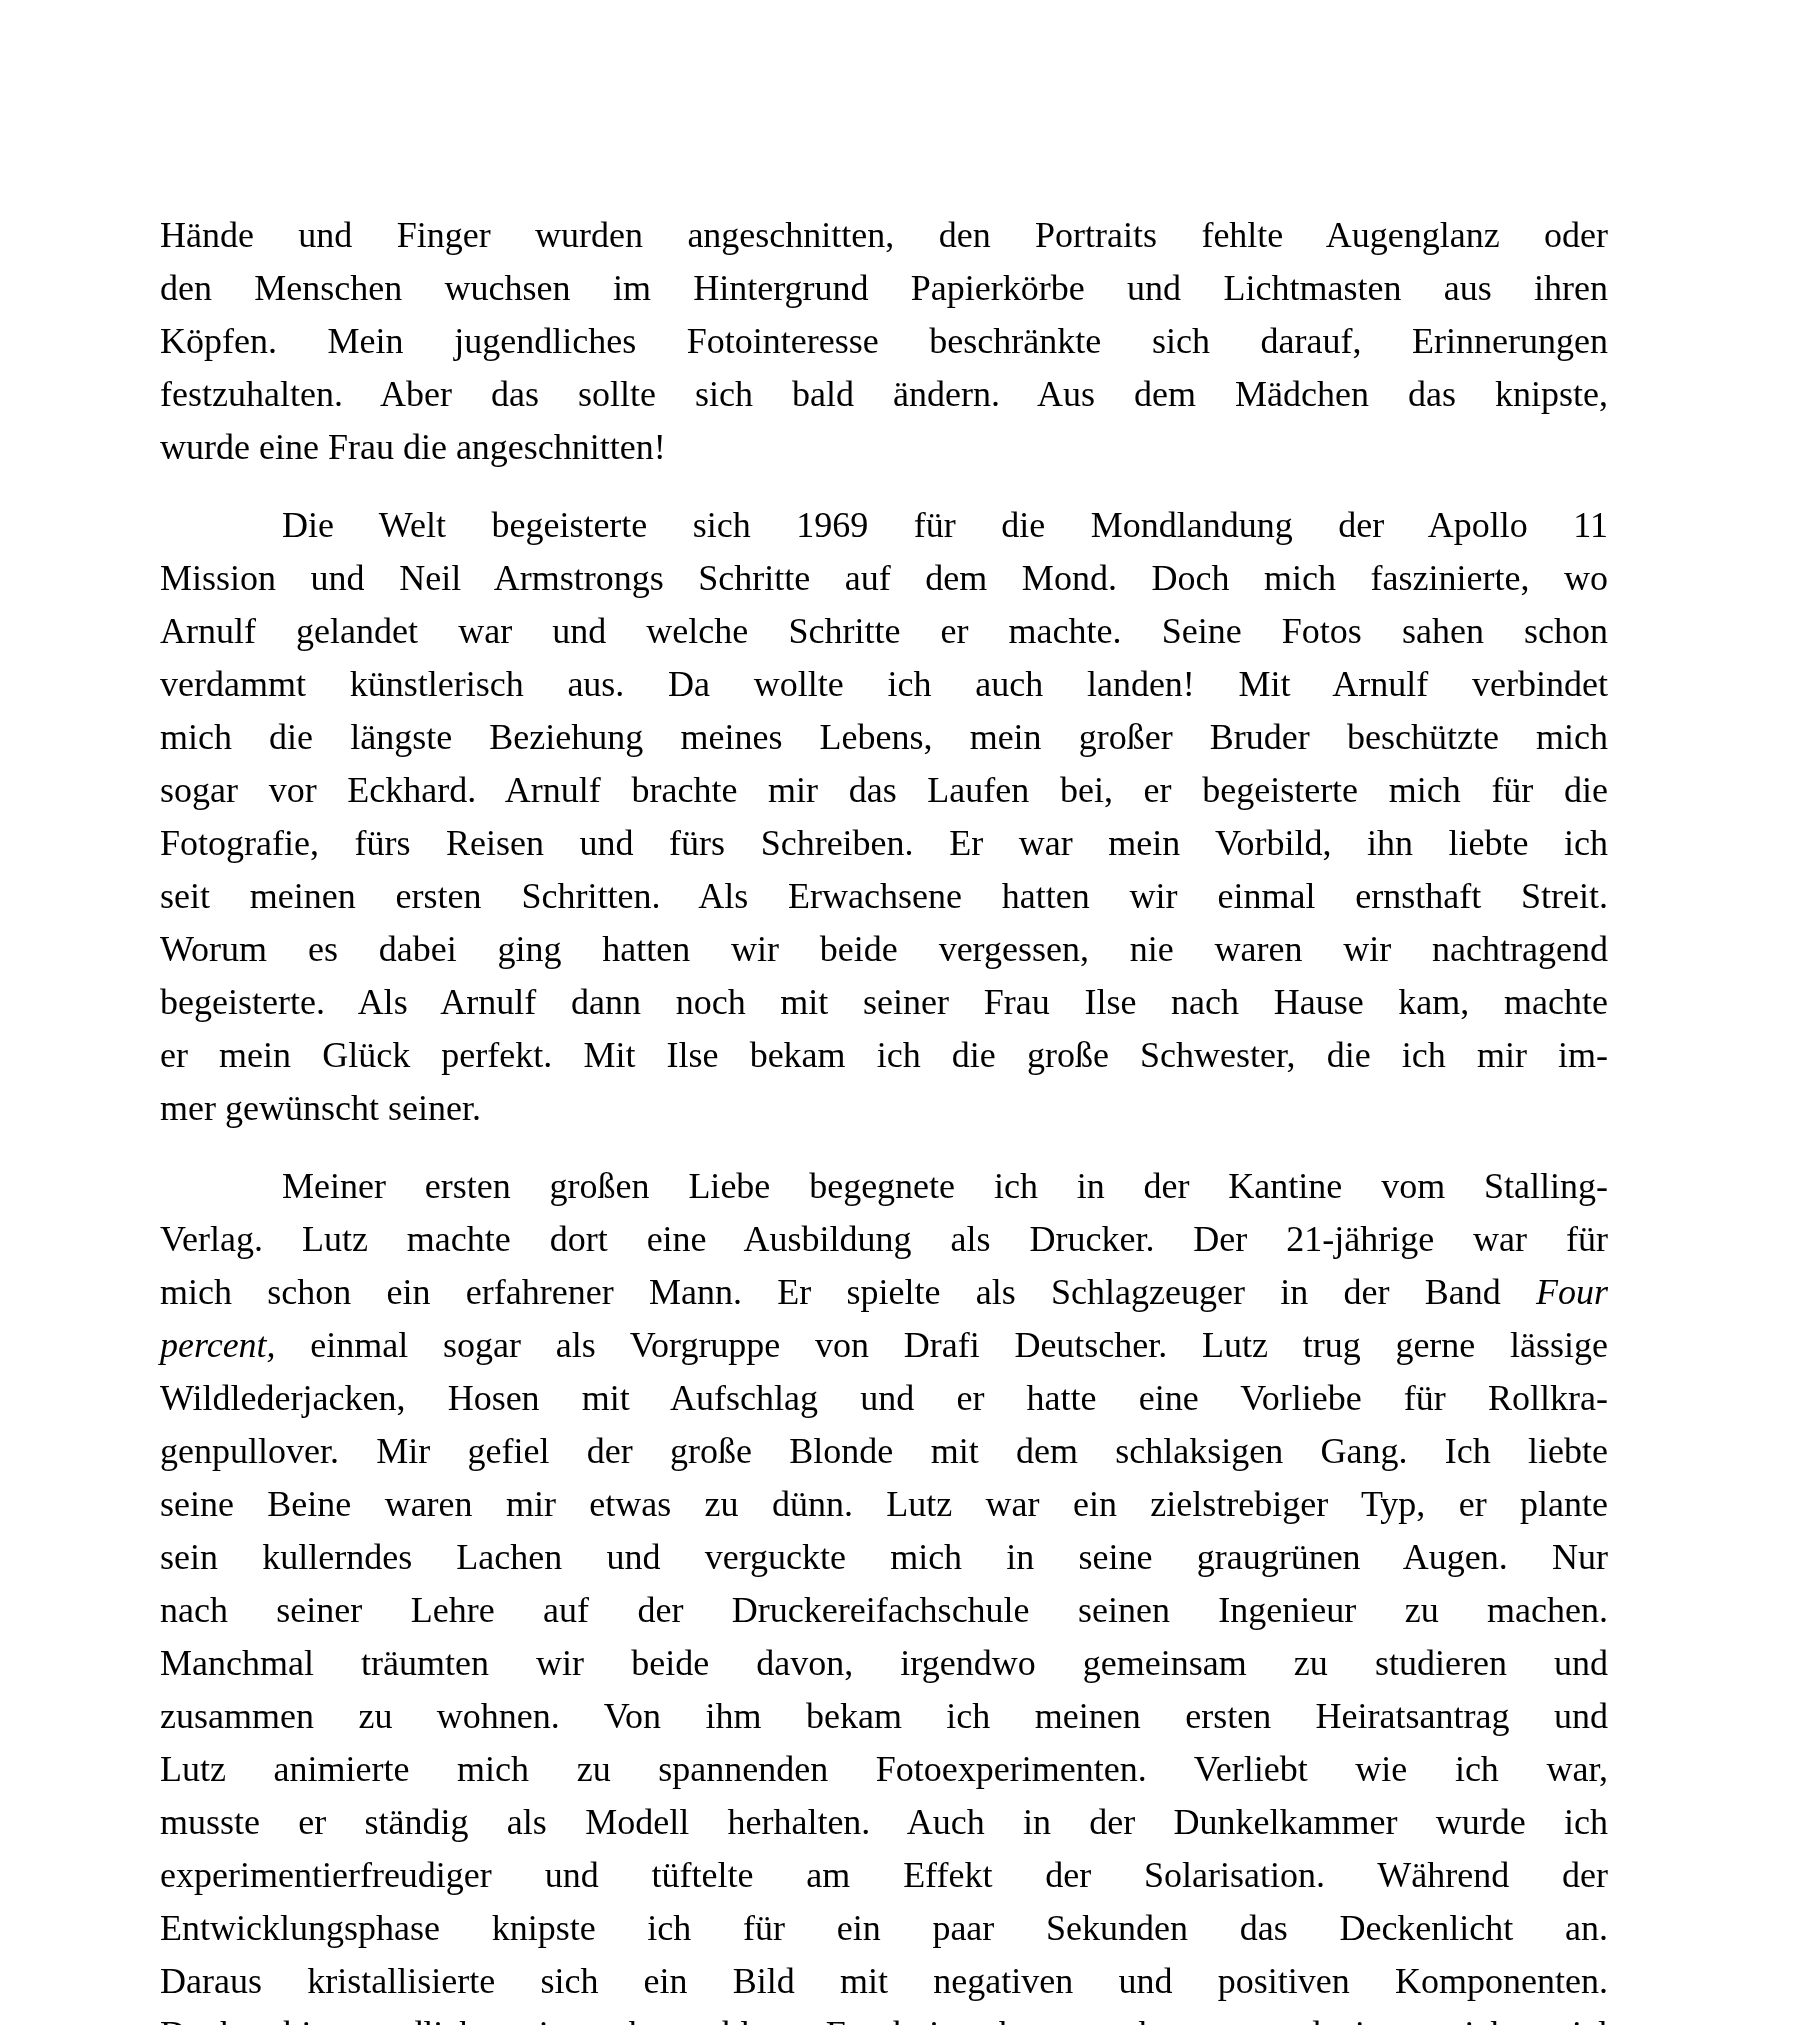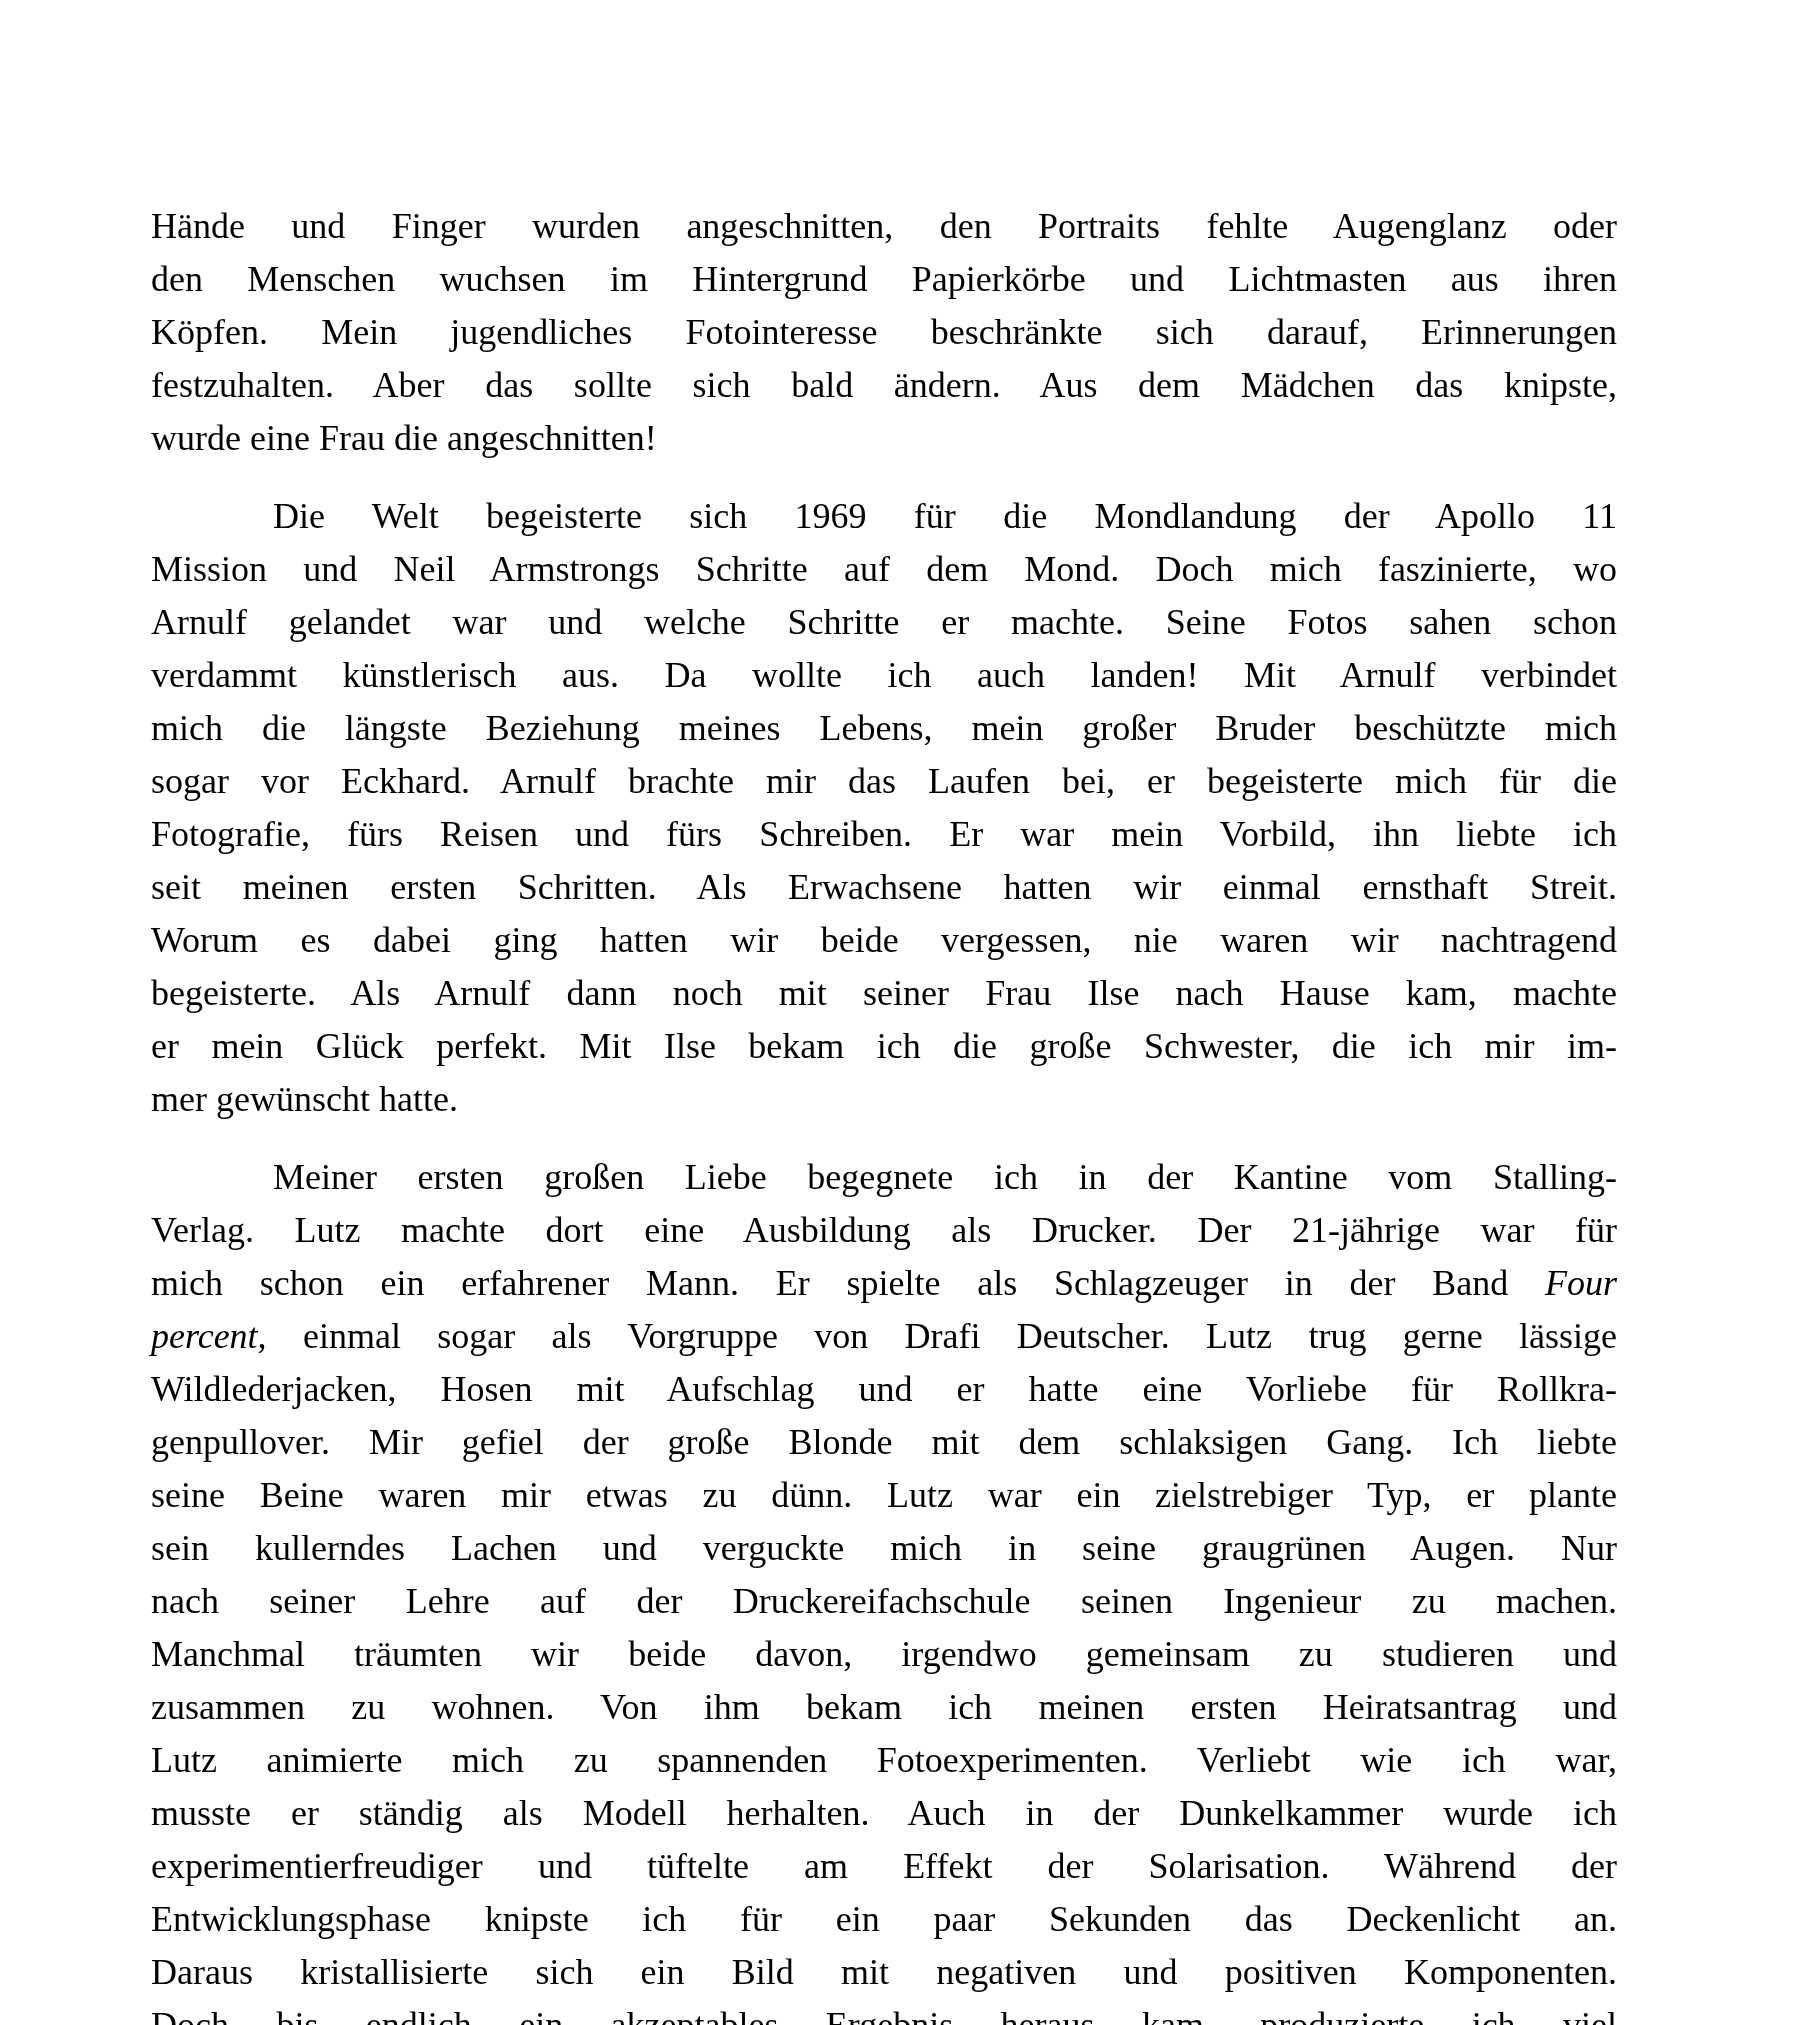--- a/index.html
+++ b/index.html
@@ -19,21 +19,21 @@
     inset: 0;
     background: #ffffff;
   }
   .text-block {
     position: absolute;
     left: 147px;
     top: 196px;
     width: 1474px;
   }
   .paragraph {
-    margin: 4px;
+    margin: 13px;
   }
   .paragraph + .paragraph {
     margin-top: 25px;
   }
   .line {
     font-size: 36px;
     line-height: 53px;
     text-align: justify;
     text-align-last: justify;
     text-justify: inter-word;
@@ -66,21 +66,21 @@
         <div class="line"><span>Mission und Neil Armstrongs Schritte auf dem Mond. Doch mich faszinierte, wo</span></div>
         <div class="line"><span>Arnulf gelandet war und welche Schritte er machte. Seine Fotos sahen schon</span></div>
         <div class="line"><span>verdammt künstlerisch aus. Da wollte ich auch landen! Mit Arnulf verbindet</span></div>
         <div class="line"><span>mich die längste Beziehung meines Lebens, mein großer Bruder beschützte mich</span></div>
         <div class="line"><span>sogar vor Eckhard. Arnulf brachte mir das Laufen bei, er begeisterte mich für die</span></div>
         <div class="line"><span>Fotografie, fürs Reisen und fürs Schreiben. Er war mein Vorbild, ihn liebte ich</span></div>
         <div class="line"><span>seit meinen ersten Schritten. Als Erwachsene hatten wir einmal ernsthaft Streit.</span></div>
         <div class="line"><span>Worum es dabei ging hatten wir beide vergessen, nie waren wir nachtragend</span></div>
         <div class="line"><span>begeisterte. Als Arnulf dann noch mit seiner Frau Ilse nach Hause kam, machte</span></div>
         <div class="line"><span>er mein Glück perfekt. Mit Ilse bekam ich die große Schwester, die ich mir im-</span></div>
-        <div class="line flush"><span>mer gewünscht hatte.</span></div>
+        <div class="line flush"><span>mer gewünscht seiner.</span></div>
       </div>
       <div class="paragraph">
         <div class="line indent"><span>Meiner ersten großen Liebe begegnete ich in der Kantine vom Stalling-</span></div>
         <div class="line"><span>Verlag. Lutz machte dort eine Ausbildung als Drucker. Der 21-jährige war für</span></div>
         <div class="line"><span>mich schon ein erfahrener Mann. Er spielte als Schlagzeuger in der Band </span><em>Four</em></div>
         <div class="line"><em>percent,</em><span> einmal sogar als Vorgruppe von Drafi Deutscher. Lutz trug gerne lässige</span></div>
         <div class="line"><span>Wildlederjacken, Hosen mit Aufschlag und er hatte eine Vorliebe für Rollkra-</span></div>
         <div class="line"><span>genpullover. Mir gefiel der große Blonde mit dem schlaksigen Gang. Ich liebte</span></div>
         <div class="line"><span>seine Beine waren mir etwas zu dünn. Lutz war ein zielstrebiger Typ, er plante</span></div>
         <div class="line"><span>sein kullerndes Lachen und verguckte mich in seine graugrünen Augen. Nur</span></div>

